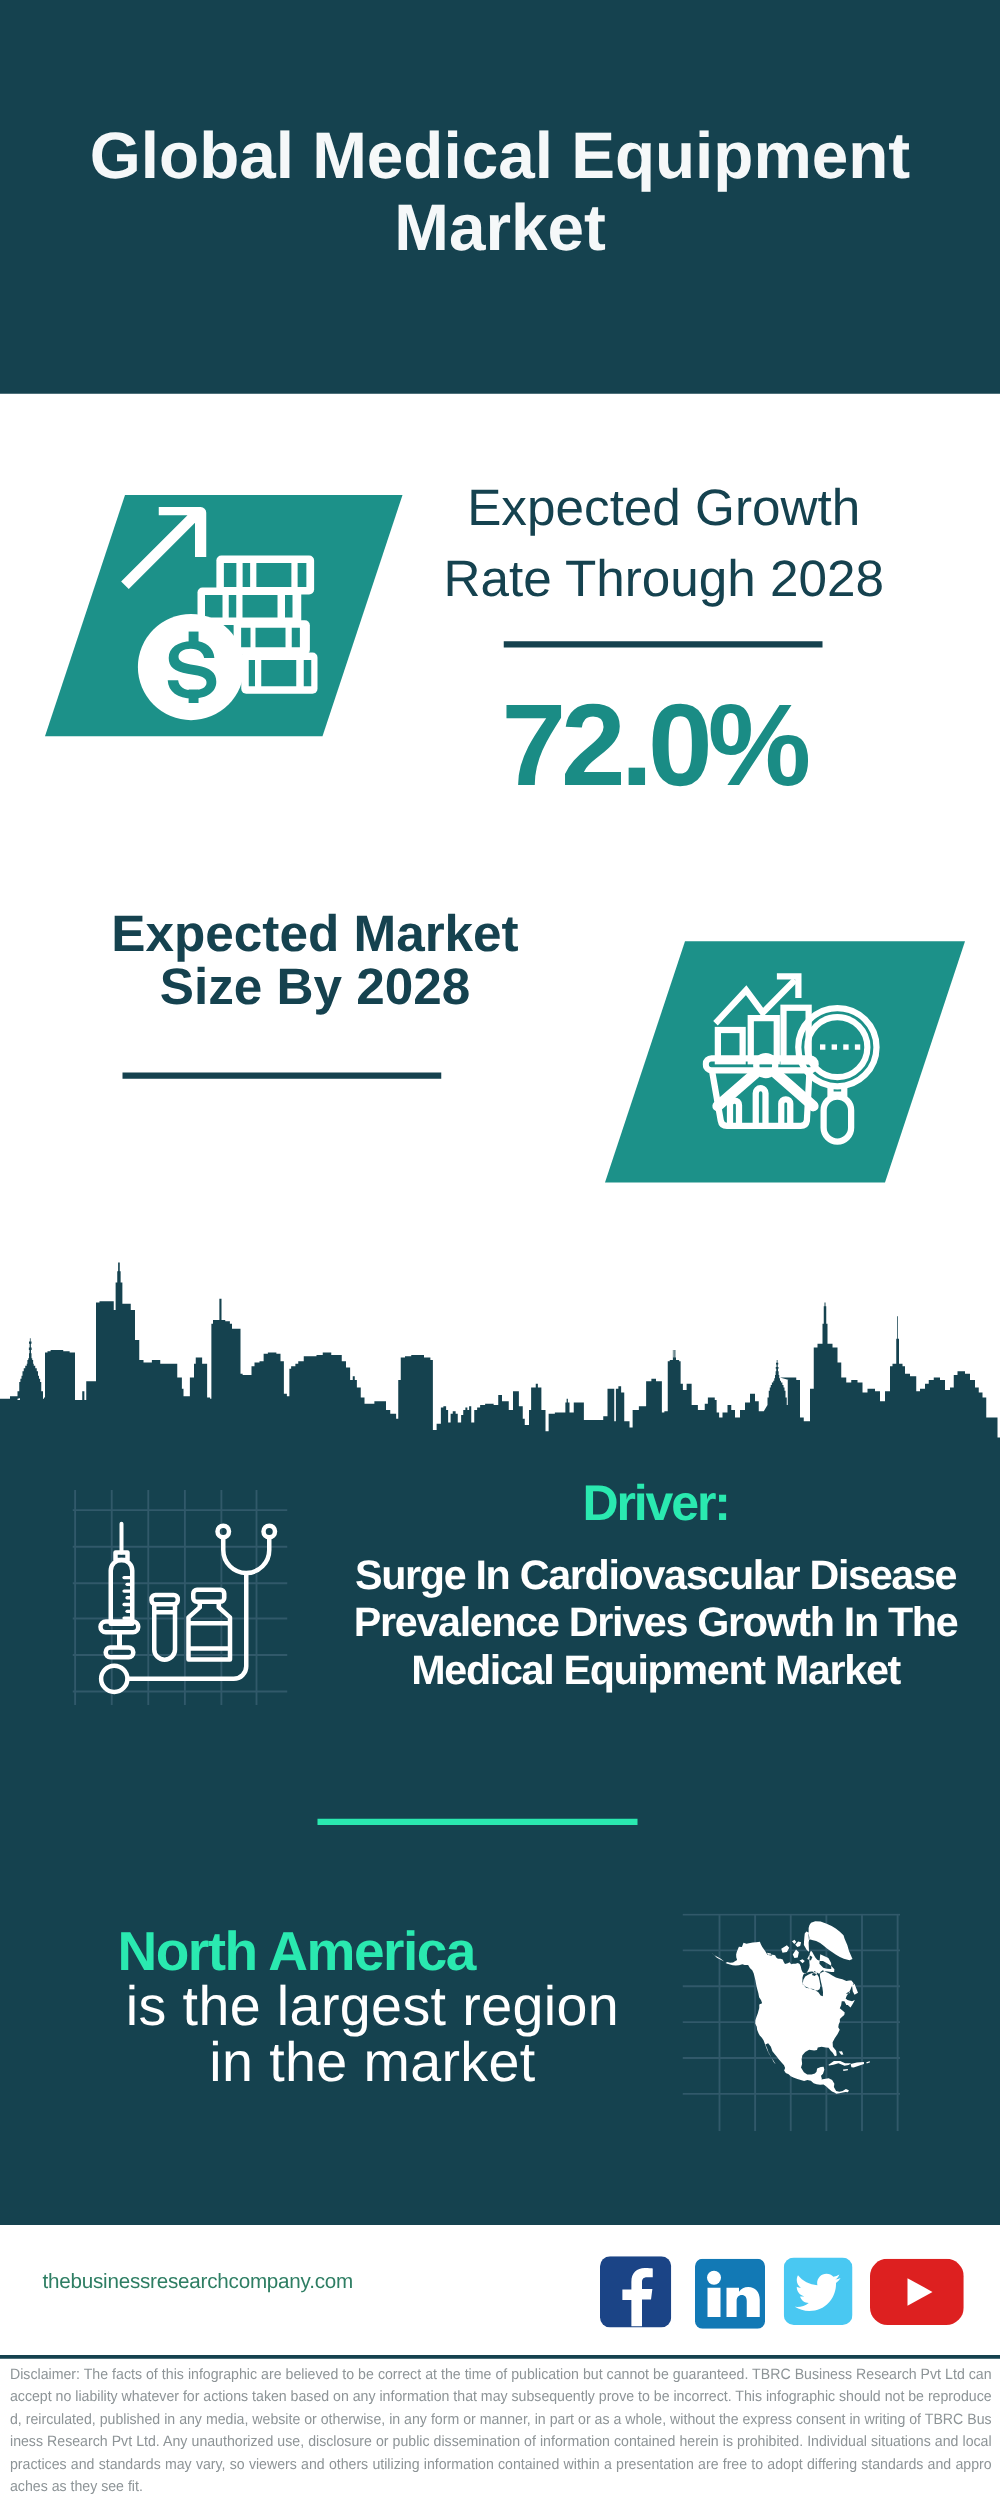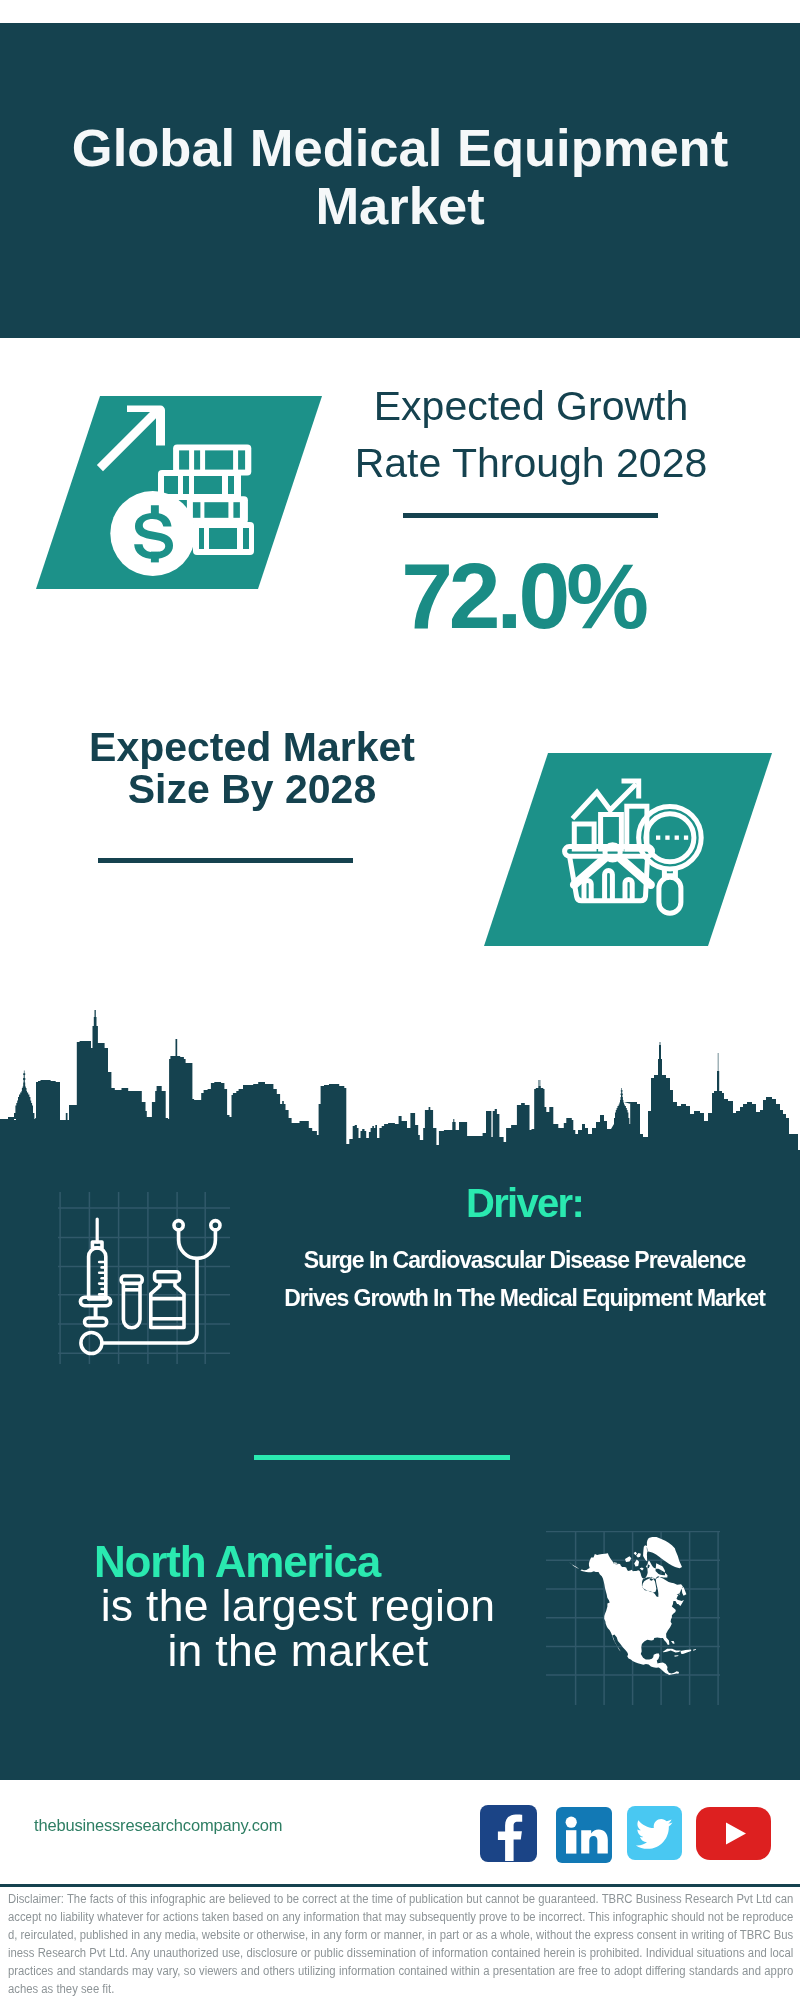--- a/index.html
+++ b/index.html
@@ -2,21 +2,21 @@
 <html><head>
 <meta charset="utf-8">
 <title>Global Medical Equipment Market</title>
 <style>
   html,body{margin:0;padding:0;}
   body{width:800px;height:2000px;background:#ffffff;
        font-family:"Liberation Sans",sans-serif;overflow:hidden;}
   .page{position:relative;width:800px;height:2000px;overflow:hidden;background:#fff;}
 
   
-  .header{position:absolute;left:0;top:0;width:800px;height:315px;background:#15424f;margin-top:23px;}
+  .header{position:absolute;left:0;top:0;width:800px;height:315px;background:#15424f;}
   .header-title{position:absolute;left:70px;top:96px;width:660px;text-align:center;
       color:#f5f8f9;font-size:52.5px;font-weight:bold;line-height:58px;}
 
   
   .paral{position:absolute;background:#1c9189;}
   .p1{left:36px;top:396px;width:222px;height:193px;
       transform:skewX(-18.35deg);transform-origin:bottom left;}
   .p2{left:484px;top:753px;width:224px;height:193px;
       transform:skewX(-18.35deg);transform-origin:bottom left;}
   .icon1{position:absolute;left:88px;top:398px;width:170px;height:182px;}
@@ -38,21 +38,21 @@
       color:#1a8c85;font-size:74px;font-weight:bold;line-height:88px;letter-spacing:-0.6px;}
 
   
   .darkwrap{position:absolute;left:0;top:1000px;width:800px;height:780px;}
   .darkwrap svg{display:block;}
 
   
   .driver-label{position:absolute;left:275px;top:1180px;width:499px;text-align:center;
       color:#2ae9b0;font-size:40px;font-weight:bold;line-height:46px;letter-spacing:-1.7px;}
   .driver-text{position:absolute;left:275px;top:1241px;width:499px;text-align:center;
-      color:#ffffff;font-size:23px;font-weight:bold;line-height:38.2px;letter-spacing:-1.05px;}
+      color:#ffffff;font-size:33px;font-weight:bold;line-height:38.2px;letter-spacing:-1.05px;}
   .mid-rule{position:absolute;left:254px;top:1455px;width:256px;height:5px;background:#2ae9b0;}
 
   
   .region-1{position:absolute;left:94px;top:1537px;width:408px;text-align:left;
       color:#2ae9b0;font-size:44px;font-weight:bold;line-height:50px;letter-spacing:-1.2px;}
   .region-2{position:absolute;left:94px;top:1584px;width:408px;text-align:center;
       color:#ffffff;font-size:44.5px;font-weight:normal;line-height:44.8px;letter-spacing:0.3px;}
 
   
   .foot-text{position:absolute;left:34px;top:1813px;width:470px;

